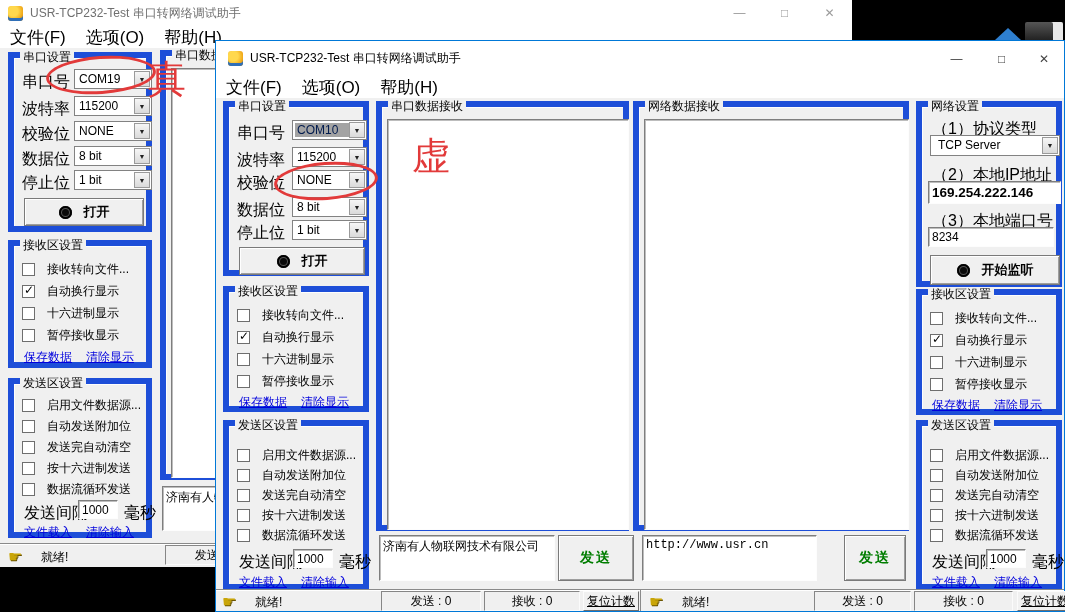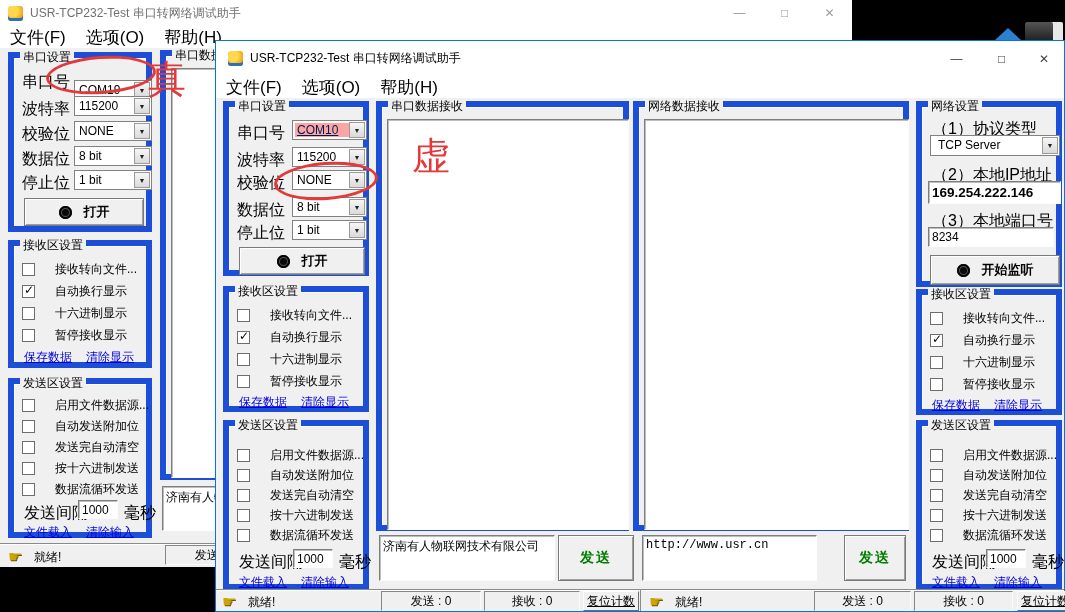--- a/index.html
+++ b/index.html
@@ -19,43 +19,43 @@
 .win-ctrls { position:absolute; top:0; right:0; height:100%; display:flex; }
 .win-ctrl { width:45px; height:100%; display:flex; align-items:center; justify-content:center; font-size:12px; color:#444; }
 .menubar { position:absolute; left:0; right:0; background:#fff; display:flex; align-items:center; }
 .menu-item { padding:3px 10px; font-size:17px; }
 .client { position:absolute; left:0; right:0; bottom:0; background:#f0f0f0; }
 .groupbox { position:absolute; border:6px solid #1d4ed8; box-shadow:1px 1px 0 #fdfdfd inset; }
 .gb-title { position:absolute; top:-8px; left:6px; background:#f0f0f0; padding:0 3px; font-size:12px; line-height:15px; white-space:nowrap; }
 .lbl { position:absolute; font-size:16px; white-space:nowrap; }
 .combo { position:absolute; height:20px; background:#fff; border:1px solid #828282; }
 .combo .val { position:absolute; left:2px; top:2px; right:17px; bottom:2px; padding:0 2px; font-size:12px; white-space:nowrap; overflow:hidden; }
-.combo.selected .val { background:#fca5a5; color:#001a4d;text-decoration:underline; }
+.combo.selected .val { background:#a3a3a3; color:#001a4d; }
 .combo .drop { position:absolute; right:1px; top:1px; bottom:1px; width:16px;
   background:linear-gradient(#f6f6f6,#dadada); border:1px solid #9a9a9a;
   display:flex; align-items:center; justify-content:center; }
 .combo .drop::after { content:"▼"; font-size:7px; color:#222; }
 .btn3d { position:absolute; background:#f0f0f0; border:1px solid #7a7a7a;
   box-shadow: inset 1px 1px 0 #ffffff, inset -1px -1px 0 #9e9e9e;
   display:flex; align-items:center; justify-content:center; font-size:13px; }
 .btn3d.bold { font-weight:bold; }
 .led { width:13px; height:13px; border-radius:50%; background:#0a0a0a; box-shadow: inset 0 0 0 2px #000, inset 0 0 0 3px #555; margin-right:12px; flex:none; }
-.cb-row { position:absolute; display:flex; align-items:center; gap:20px; height:15px; }
+.cb-row { position:absolute; display:flex; align-items:center; gap:12px; height:15px; }
 .cb { width:13px; height:13px; background:#fff; border:1px solid #6e6e6e; position:relative; flex:none; }
 .cb.checked::after { content:"✓"; position:absolute; left:1px; top:-3px; font-size:12px; font-weight:bold; color:#000; }
 .cb-label { font-size:12px; white-space:nowrap; }
 .link { position:absolute; color:#0000dd; text-decoration:underline; font-size:12px; white-space:nowrap; cursor:pointer; }
 .sunkenbox { position:absolute; background:#fff; border:1px solid; border-color:#7e7e7e #fdfdfd #fdfdfd #7e7e7e; box-shadow: inset 1px 1px 0 #bdbdbd; }
 .textinput { position:absolute; background:#fff; border:1px solid; border-color:#7e7e7e #fdfdfd #fdfdfd #7e7e7e; box-shadow: inset 1px 1px 0 #bdbdbd; font-family:inherit; font-size:12px; padding:0 3px; }
 .sendtext { font-size:12px; padding:2px 3px; overflow:hidden; white-space:nowrap; }
 .send-btn { color:#007d00; font-weight:bold; font-size:14px; letter-spacing:2px; }
 .statusbar { position:absolute; border-top:1px solid #8a8a8a; box-shadow:0 1px 0 #fff inset; background:#f0f0f0; }
 .status-cell { position:absolute; top:1px; height:20px; border:1px solid; border-color:#868686 #fbfbfb #fbfbfb #868686; display:flex; align-items:center; justify-content:center; font-size:12px; background:#f0f0f0; }
 .reset-btn { border-color:#fbfbfb #6e6e6e #6e6e6e #fbfbfb; text-decoration:underline; }
-.ready { position:absolute; display:flex; align-items:center; gap:8px; font-size:12px; }
+.ready { position:absolute; display:flex; align-items:center; gap:15px; font-size:12px; }
 .hand-icon { width:18px; height:14px; flex:none; position:relative; }
 .hand-icon::after { content:"☛"; position:absolute; left:0; top:-4px; font-size:16px; color:#c9a508; text-shadow:1px 1px 0 #6b5500; }
 .red-ellipse { position:absolute; border:3px solid #e23a3a; border-radius:50%; transform:rotate(-4deg); z-index:5; }
 .red-mark { position:absolute; color:#e23a3a; font-size:38px; line-height:1;
   font-family:"Liberation Serif","DejaVu Serif",serif; z-index:5; }
 .mono { font-family:"Liberation Mono","DejaVu Sans Mono",monospace; }
 .photo-frag { position:absolute; z-index:0; }
 </style>
 </head>
 <body>
@@ -78,21 +78,21 @@
   <div class="menubar" style="top:26px; height:22px;">
     <div class="menu-item">文件(F)</div>
     <div class="menu-item">选项(O)</div>
     <div class="menu-item">帮助(H)</div>
   </div>
   <div class="client" style="top:48px;">
 
     <div class="groupbox" style="left:8px; top:4px; width:144px; height:180px;">
       <span class="gb-title">串口设置</span>
       <span class="lbl" style="left:8px; top:14px;">串口号</span>
-      <div class="combo" style="left:60px; top:22px; width:78px;">
+      <div class="combo" style="left:60px; top:11px; width:78px;">
         <span class="val">COM19</span>
           <span class="drop"></span>
       </div>
       <span class="lbl" style="left:8px; top:41px;">波特率</span>
       <div class="combo" style="left:60px; top:38px; width:78px;">
         <span class="val">115200</span>
           <span class="drop"></span>
       </div>
       <span class="lbl" style="left:8px; top:66px;">校验位</span>
       <div class="combo" style="left:60px; top:63px; width:78px;">

